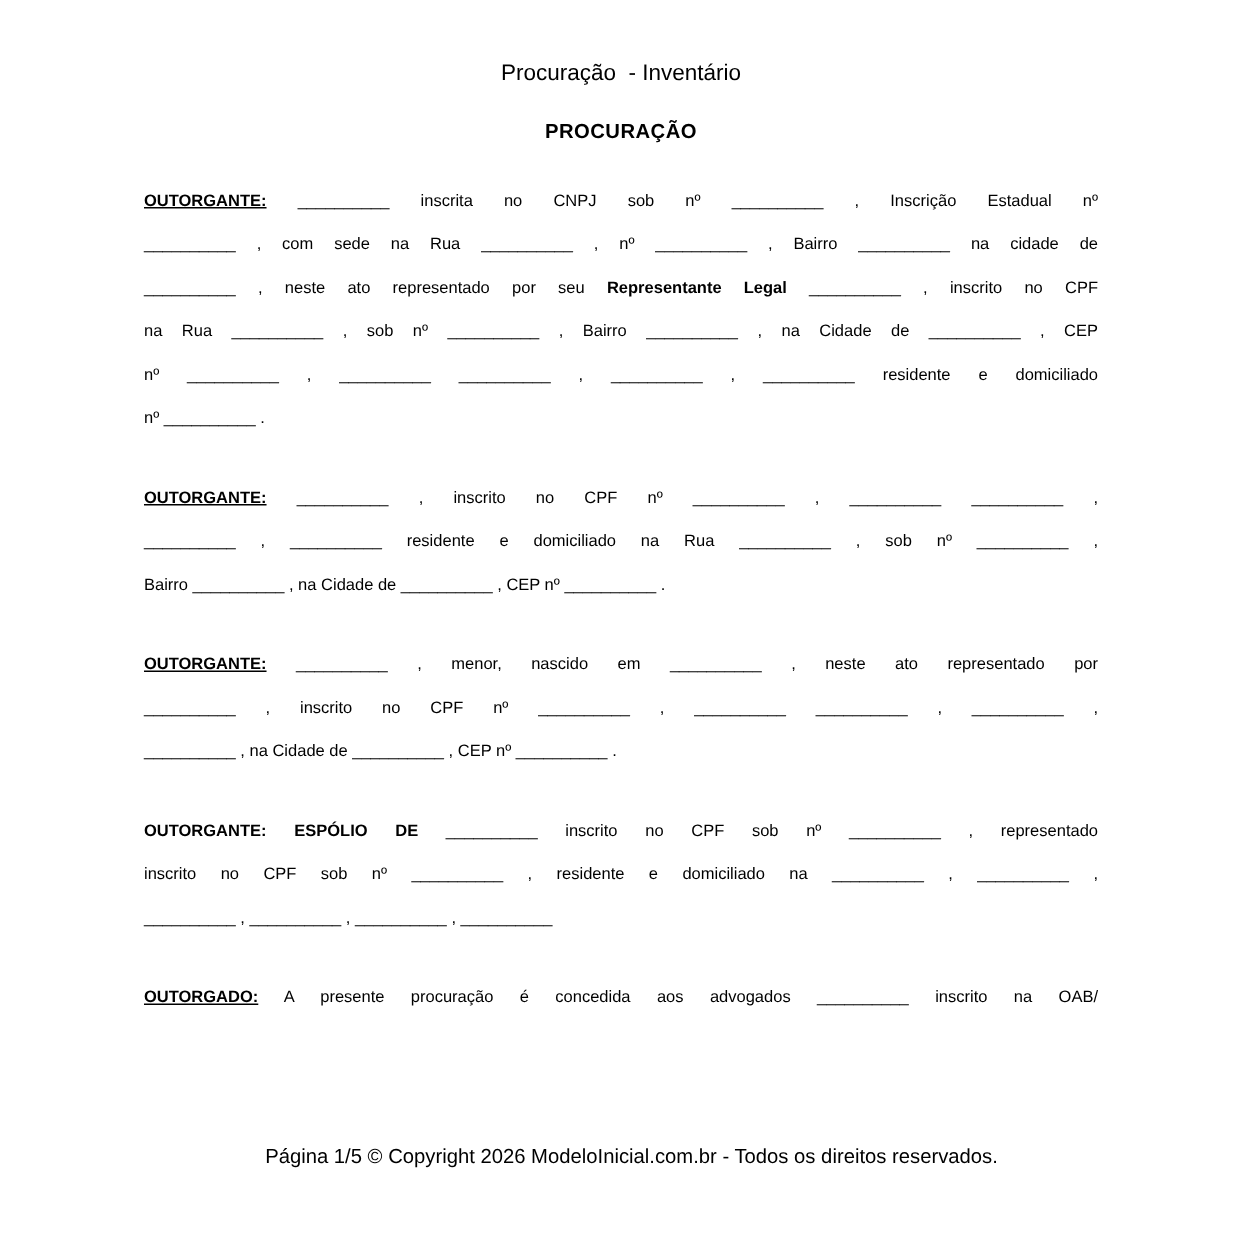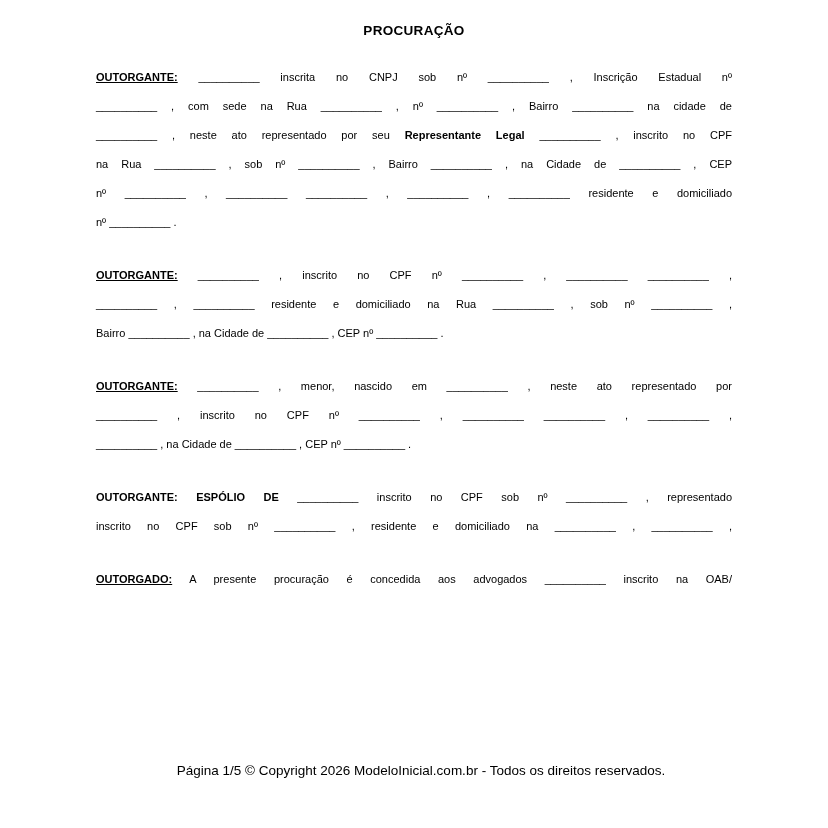--- a/index.html
+++ b/index.html
@@ -64,20 +64,21 @@
     right: 0;
     top: 763px;
     text-align: center;
     font-size: 13.5px;
   }
 </style>
 </head>
 <body>
 
 <div class="page">
+  <div class="doc-title">Procuração  - Inventário</div>
   <div class="doc-heading">PROCURAÇÃO</div>
   <div class="doc-body">
       <div class="paragraph">
         <div class="line justified"><span class="bold-underline">OUTORGANTE:</span><span class="normal"> __________ inscrita no CNPJ sob nº __________ , Inscrição Estadual nº</span></div>
         <div class="line justified"><span class="normal">__________ , com sede na Rua __________ , nº __________ , Bairro __________ na cidade de</span></div>
         <div class="line justified"><span class="normal">__________ , neste ato representado por seu </span><span class="bold">Representante Legal</span><span class="normal"> __________ , inscrito no CPF</span></div>
         <div class="line justified"><span class="normal">na Rua __________ , sob nº __________ , Bairro __________ , na Cidade de __________ , CEP</span></div>
         <div class="line justified"><span class="normal">nº __________ , __________ __________ , __________ , __________ residente e domiciliado</span></div>
         <div class="line"><span class="normal">nº __________ .</span></div>
       </div>
@@ -87,19 +88,20 @@
         <div class="line"><span class="normal">Bairro __________ , na Cidade de __________ , CEP nº __________ .</span></div>
       </div>
       <div class="paragraph">
         <div class="line justified"><span class="bold-underline">OUTORGANTE:</span><span class="normal"> __________ , menor, nascido em __________ , neste ato representado por</span></div>
         <div class="line justified"><span class="normal">__________ , inscrito no CPF nº __________ , __________ __________ , __________ ,</span></div>
         <div class="line"><span class="normal">__________ , na Cidade de __________ , CEP nº __________ .</span></div>
       </div>
       <div class="paragraph">
         <div class="line justified"><span class="bold">OUTORGANTE: ESPÓLIO DE</span><span class="normal"> __________ inscrito no CPF sob nº __________ , representado</span></div>
         <div class="line justified"><span class="normal">inscrito no CPF sob nº __________ , residente e domiciliado na __________ , __________ ,</span></div>
+        <div class="line"><span class="normal">__________ , __________ , __________ , __________</span></div>
       </div>
       <div class="paragraph">
         <div class="line justified"><span class="bold-underline">OUTORGADO:</span><span class="normal"> A presente procuração é concedida aos advogados __________ inscrito na OAB/</span></div>
       </div>
     </div>
   <div class="doc-footer">Página 1/5 © Copyright 2026 ModeloInicial.com.br - Todos os direitos reservados.</div>
 </div>
 
 </body></html>

